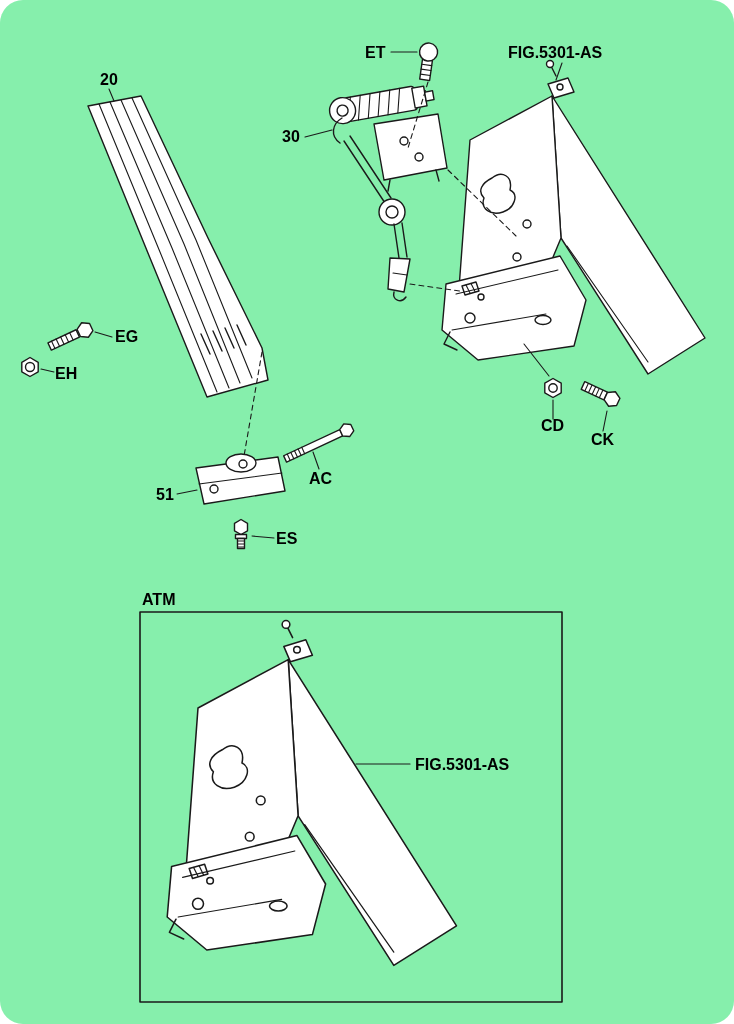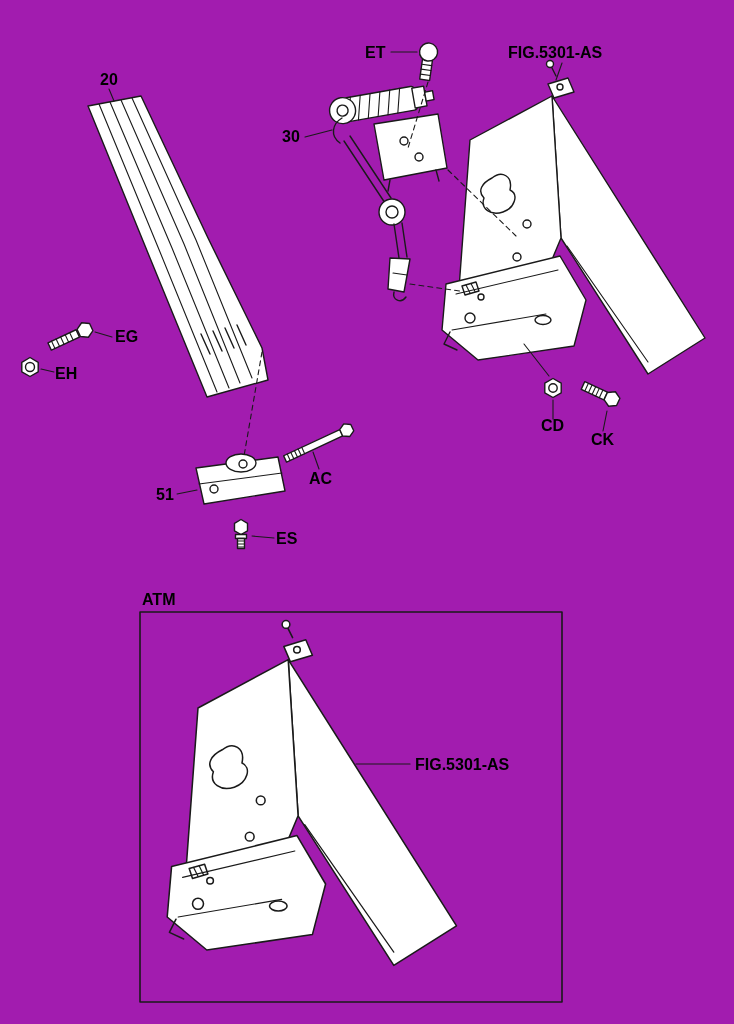--- a/index.html
+++ b/index.html
@@ -7,21 +7,22 @@
     padding: 0;
     background: #ffffff;
     width: 734px;
     height: 1024px;
     overflow: hidden;
   }
   .stage {
     position: relative;
     width: 734px;
     height: 1024px;
-    background: #a21caf;
+    background: #86efac;
+    border-radius: 23px;
   }
   svg { display: block; }
   .ln {
     fill: none;
     stroke: #1a1a1a;
     stroke-width: 1.4;
     stroke-linecap: round;
     stroke-linejoin: round;
   }
   .lnw {

